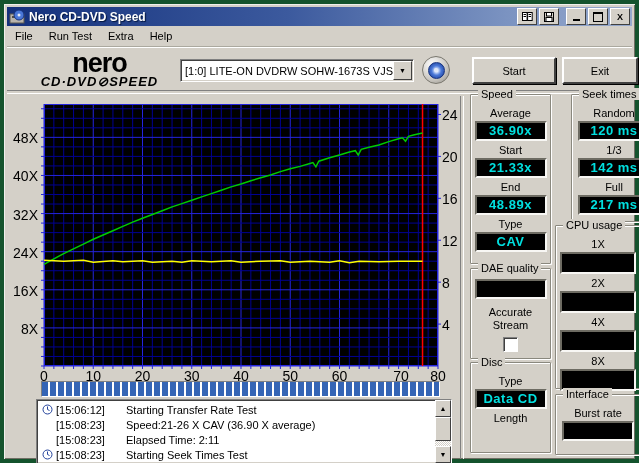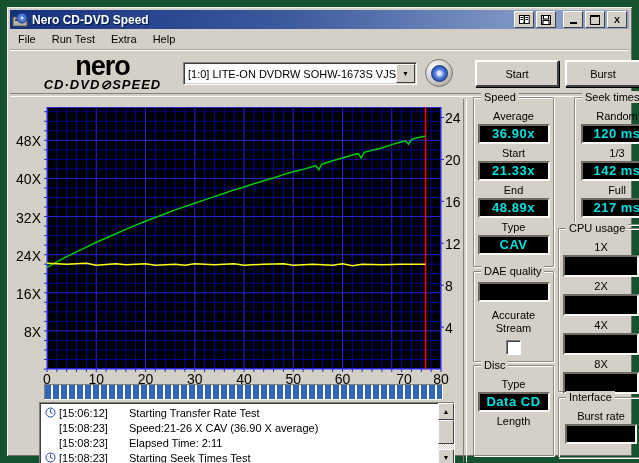--- a/index.html
+++ b/index.html
@@ -1,17 +1,17 @@
 <!DOCTYPE html>
 <html><head>
 <meta charset="utf-8">
 <style>
   html,body{margin:0;padding:0;width:639px;height:463px;overflow:hidden;
     font-family:"Liberation Sans",sans-serif;font-size:11px;color:#000;}
-  #win{position:absolute;inset:0;background:#d4d0c8;border:7px solid #14532d;
+  #win{position:absolute;inset:0;background:#d4d0c8;border:4px solid #14532d;
     box-shadow:inset 1px 1px 0 #f0efec, inset -1px -1px 0 #6f6d64;}
   
   #titlebar{position:absolute;left:3px;top:3px;right:3px;height:19px;
     background:linear-gradient(90deg,#14317c 0%,#3c5a9e 45%,#7b93c1 80%,#96a9cc 100%);
     display:flex;align-items:center;padding:0 2px;}
   #title-text{color:#fff;font-weight:bold;font-size:12px;margin-left:4px;flex:1;
     text-shadow:1px 1px 1px #00143c;}
   .tb-btn{width:18px;height:15px;background:#d4d0c8;border:1px solid;
     border-color:#fff #404040 #404040 #fff;margin-left:2px;display:flex;
     align-items:center;justify-content:center;font-size:9px;font-weight:bold;}
@@ -151,21 +151,21 @@
       <div id="logo-line2"><span>CD·DVD</span><span>⊘</span><span>SPEED</span></div>
     </div>
     <div id="combo">
       <span id="combo-text">[1:0]  LITE-ON DVDRW SOHW-1673S VJS02</span>
       <div id="combo-arrow">▼</div>
     </div>
     <div id="eject-btn">
       <div id="eject-disc"></div>
     </div>
     <div id="start-btn" class="push-btn">Start</div>
-    <div id="exit-btn" class="push-btn">Burst</div>
+    <div id="exit-btn" class="push-btn">Exit</div>
   </div>
   <div id="header-sep"></div>
 
   <div id="chart">
     <div id="plot">
       <svg id="plot-svg" width="394" height="262">
           <line x1="0" y1="0" x2="0" y2="262" stroke="#2525dd"></line>
           <line x1="0" y1="262" x2="0" y2="265" stroke="#2525dd"></line>
           <line x1="9.850000000000001" y1="0" x2="9.850000000000001" y2="262" stroke="#000092"></line>
           <line x1="9.850000000000001" y1="262" x2="9.850000000000001" y2="265" stroke="#2525dd"></line>

